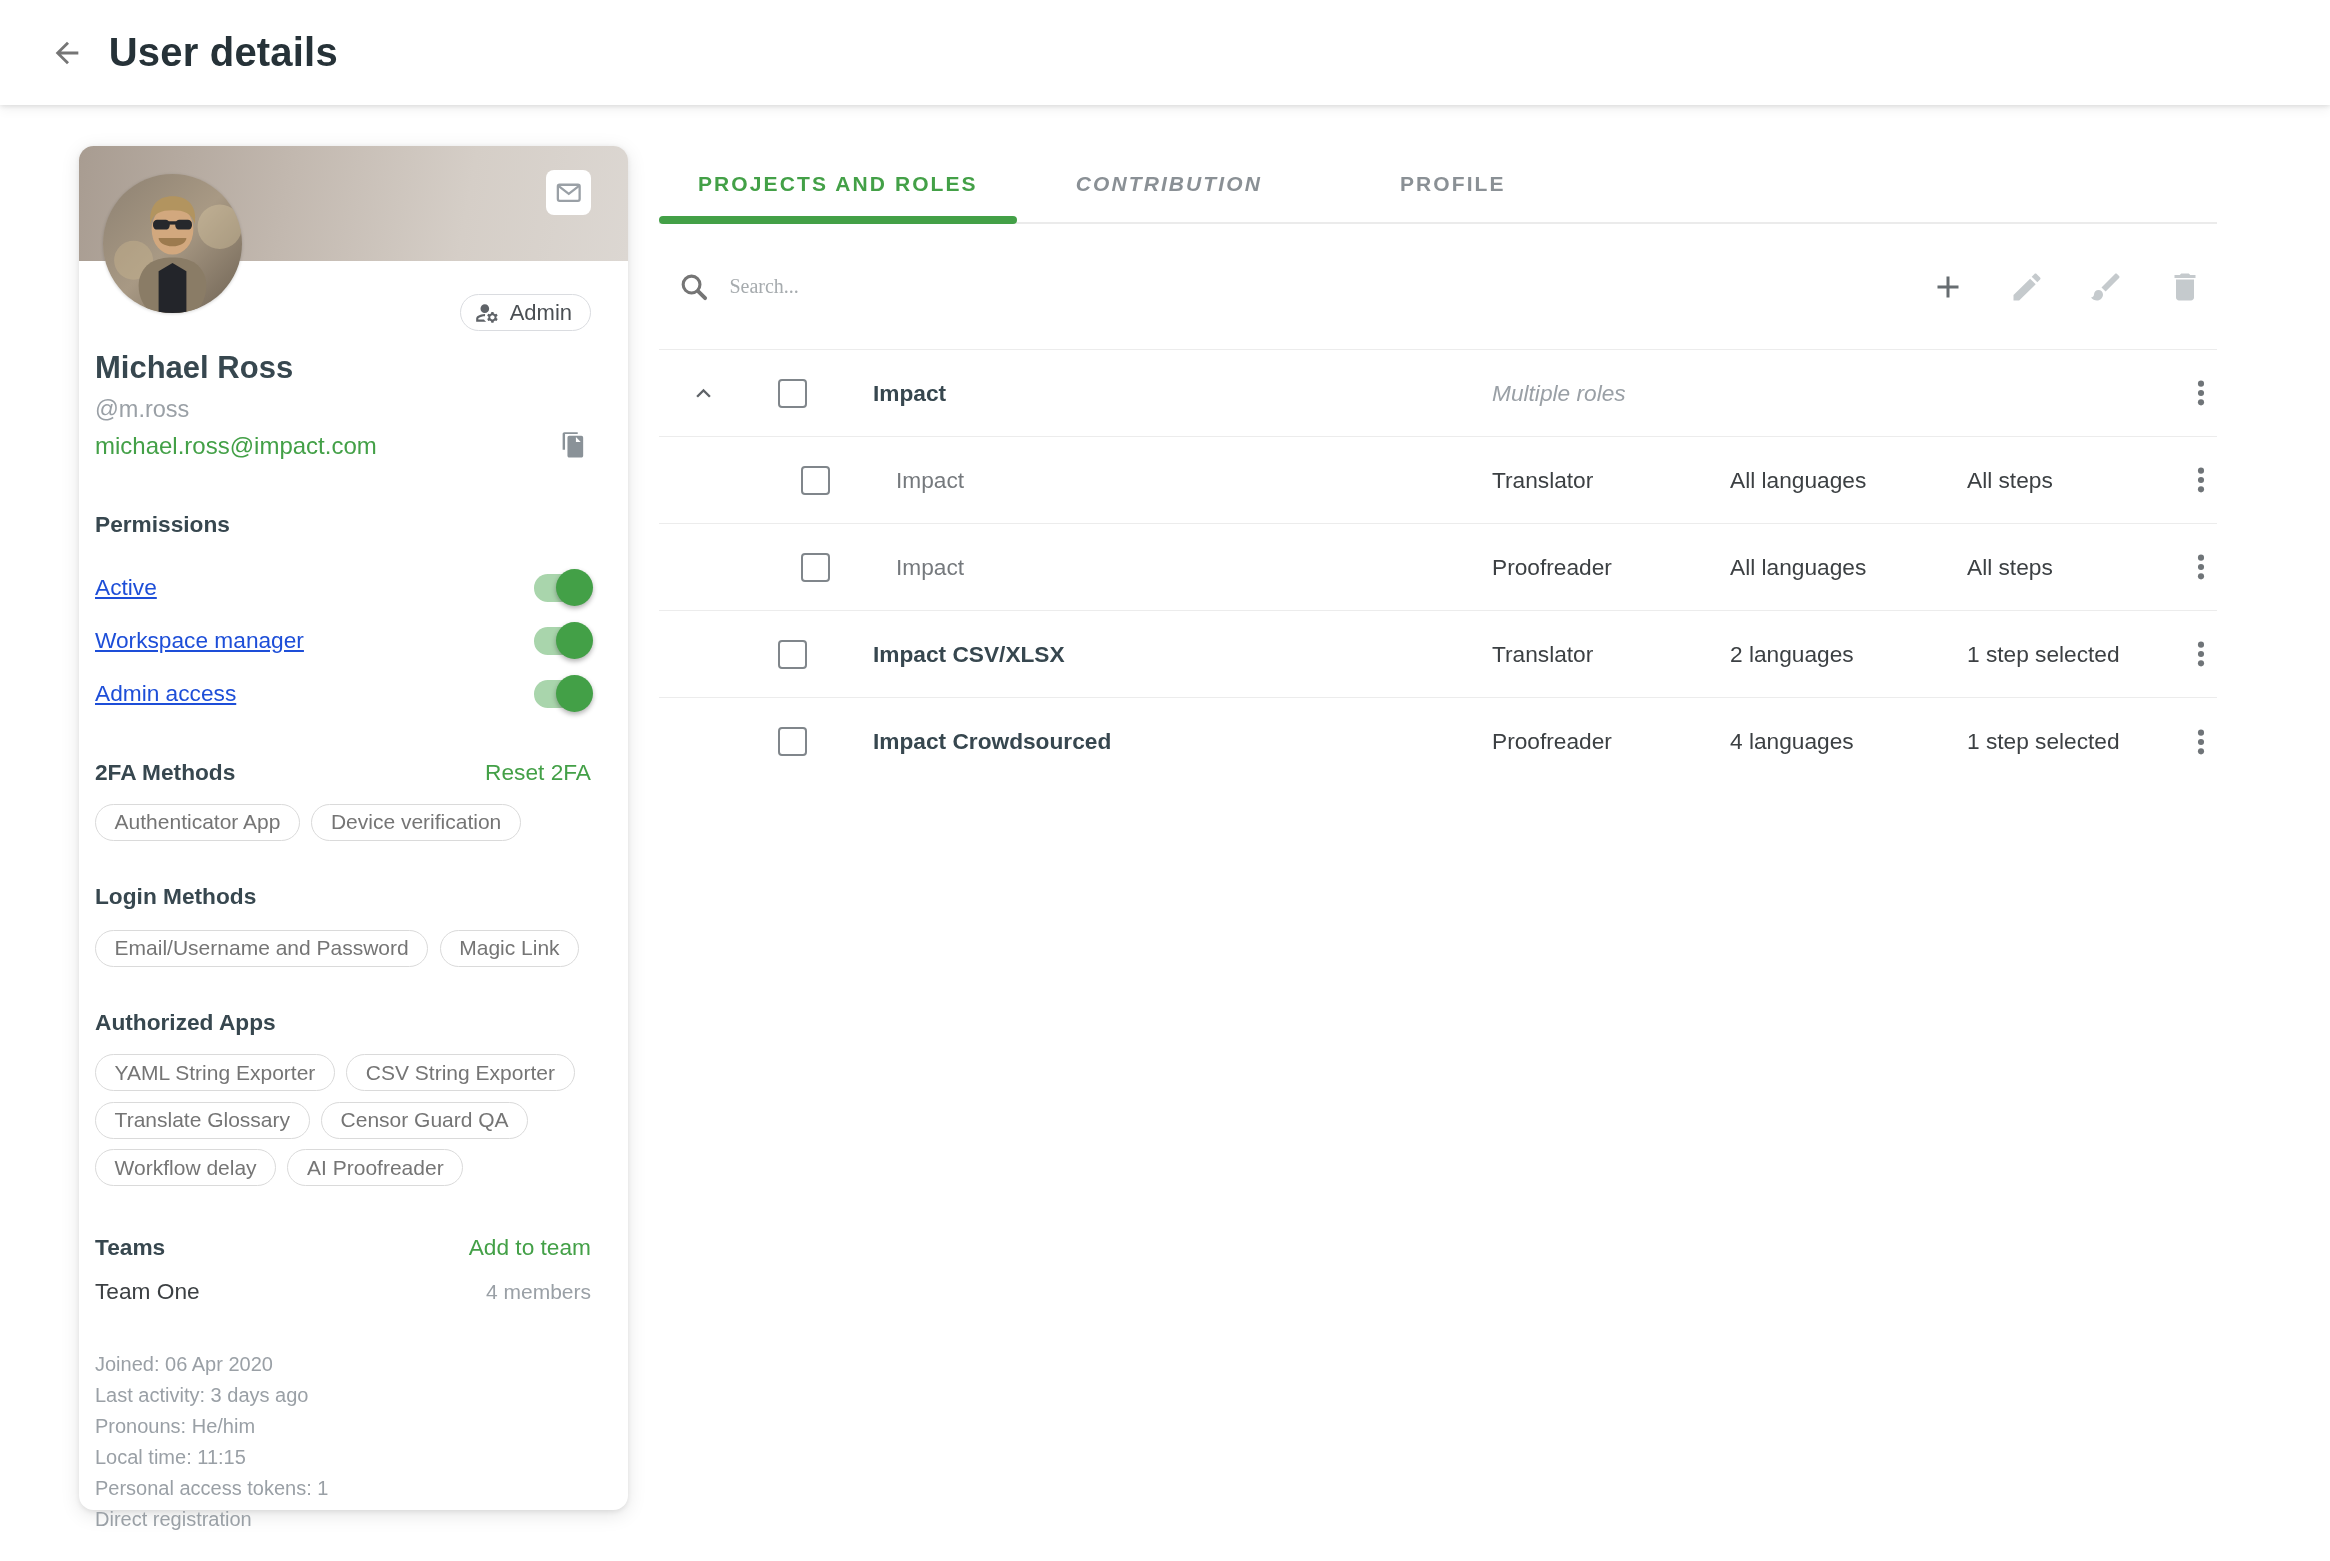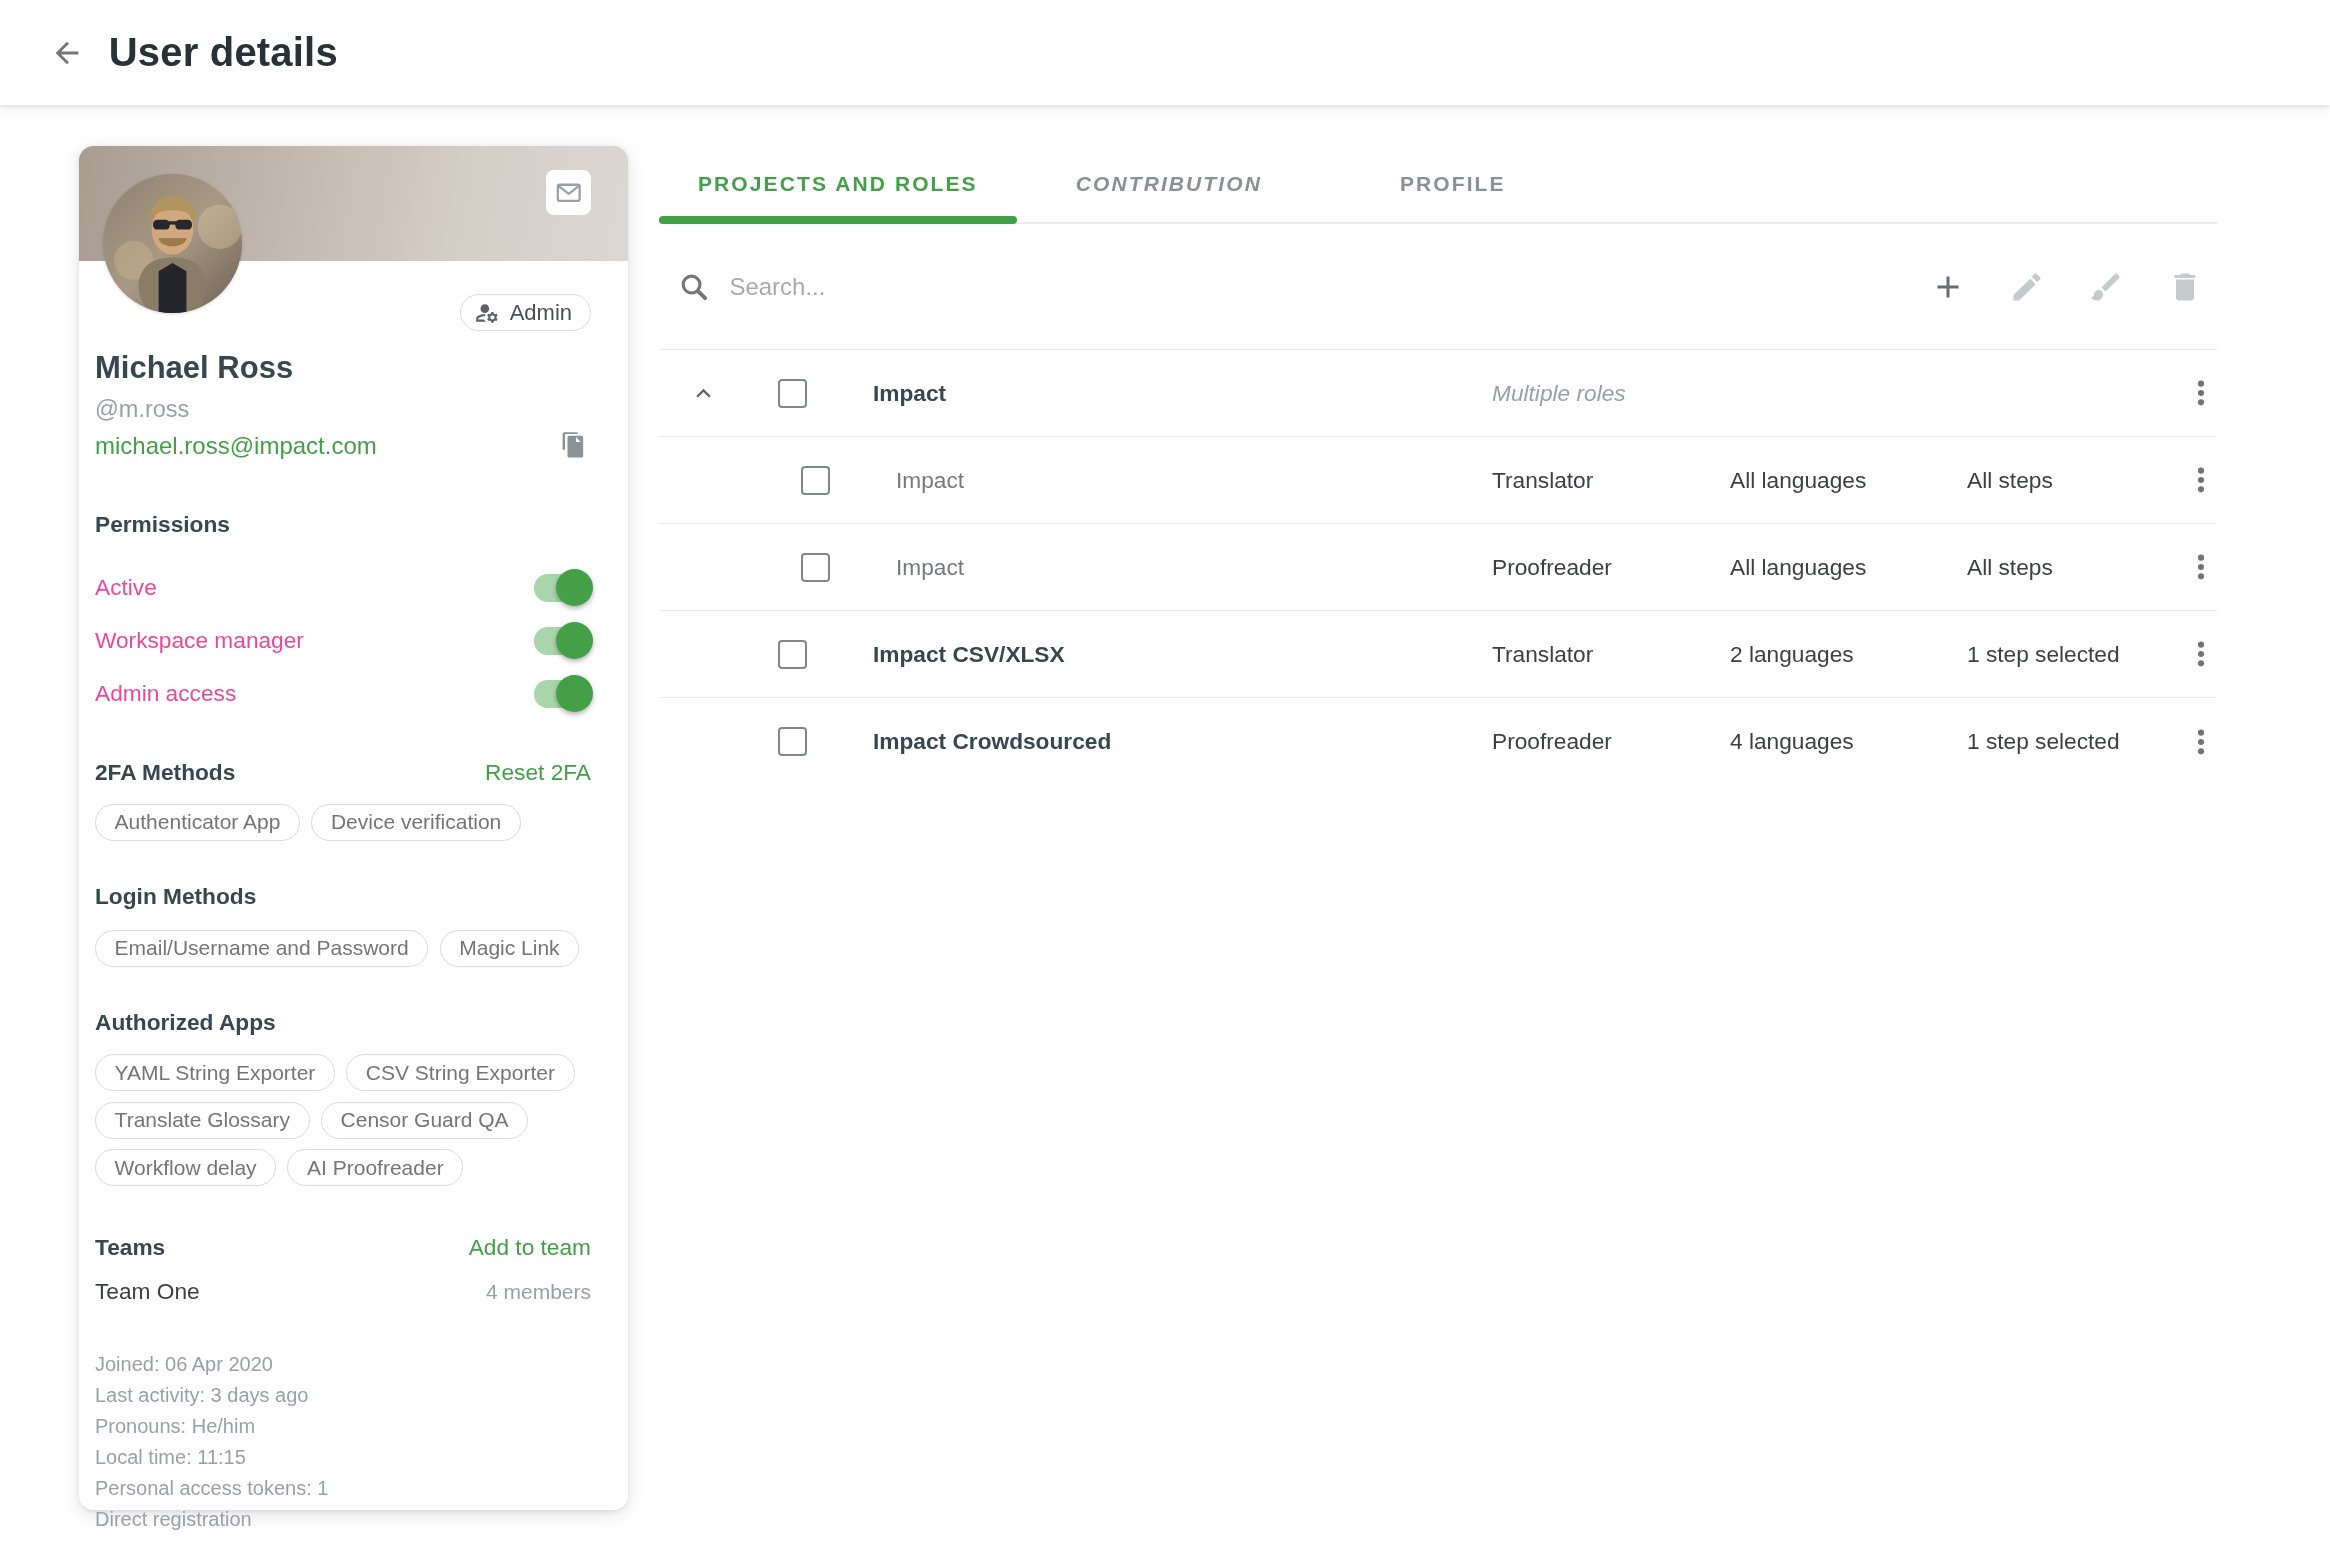--- a/index.html
+++ b/index.html
@@ -39,21 +39,21 @@
   .email-row{ margin-top:4.9px; display:flex; align-items:center; justify-content:space-between; }
   .user-email{ font-size:24px; color:#43a047; text-decoration:none; }
   .copy-btn{ background:none; border:none; cursor:pointer; width:36px; height:36px;
     display:flex; align-items:center; justify-content:center; }
   .copy-btn svg{ width:29px; height:29px; fill:#8a9298; }
 
   .section-title{ font-size:22.7px; font-weight:700; color:#37474f; }
   .perm-title{ margin-top:47px; }
   .toggles{ margin-top:22.7px; }
   .toggle-row{ height:53px; display:flex; align-items:center; justify-content:space-between; }
-  .toggle-label{ font-size:22.7px; color:#ec4899; }
+  .toggle-label{ font-size:22.7px; color:#1d4ed8;text-decoration:underline; }
   .toggle{ position:relative; width:57px; height:32px; cursor:pointer; }
   .toggle .track{ position:absolute; left:0; top:3.2px; width:53px; height:27.5px; border-radius:13.8px; background:#a9d5ac; }
   .toggle .knob{ position:absolute; right:-1.6px; top:-2.4px; width:37px; height:37px; border-radius:50%;
     background:#43a047; box-shadow:0 2.4px 4.9px rgba(0,0,0,.3); }
 
   .section-head{ display:flex; align-items:baseline; justify-content:space-between; }
   .head-2fa{ margin-top:39px; }
   .green-link{ font-size:22.7px; color:#43a047; text-decoration:none; cursor:pointer; }
   .chips{ display:flex; flex-wrap:wrap; }
   .chips-2fa{ margin-top:18px; }
@@ -81,22 +81,22 @@
     font-family:inherit; font-size:21px; font-weight:700; letter-spacing:2.1px; color:#8a9095; }
   .tab.t2{ margin-left:20px;font-style:italic; } .tab.t3{ margin-left:60px; }
   .tab.active{ color:#43a047; }
   .tab.active::after{ content:""; position:absolute; left:0; right:0; bottom:-2.4px; height:8px;
     background:#43a047; border-radius:4.9px; }
 
   .searchbar{ height:126px; display:flex; align-items:center; padding:0 13px 0 19.4px; border-bottom:1.6px solid #ececec; }
   .search-icon{ width:31px; height:31px; flex:none; }
   .search-icon circle{ fill:none; stroke:#757575; stroke-width:2.4; }
   .search-icon line{ stroke:#757575; stroke-width:3; stroke-linecap:round; }
-  .search-input{ flex:1; border:none; outline:none; margin-left:20px; font-family:Liberation Sans, sans-serif;
-    font-size:24px; color:#be185d; background:transparent; }
+  .search-input{ flex:1; border:none; outline:none; margin-left:20px; font-family:Liberation Serif, serif;
+    font-size:20px; color:#be185d; background:transparent; }
   .search-input::placeholder{ color:#a6abae; }
   .toolbar{ display:flex; gap:40px; }
   .tool-btn{ width:39px; height:39px; background:none; border:none; display:flex; align-items:center;
     justify-content:center; cursor:pointer; }
   .tool-btn svg{ width:36px; height:36px; }
   .tool-btn.enabled svg{ fill:#676d71; }
   .tool-btn.disabled svg{ fill:#c5cacd; }
 
   .trow, .thead{ display:grid; grid-template-columns:89px 89px 1fr 238px 237px 218px 32px;
     align-items:center; }

